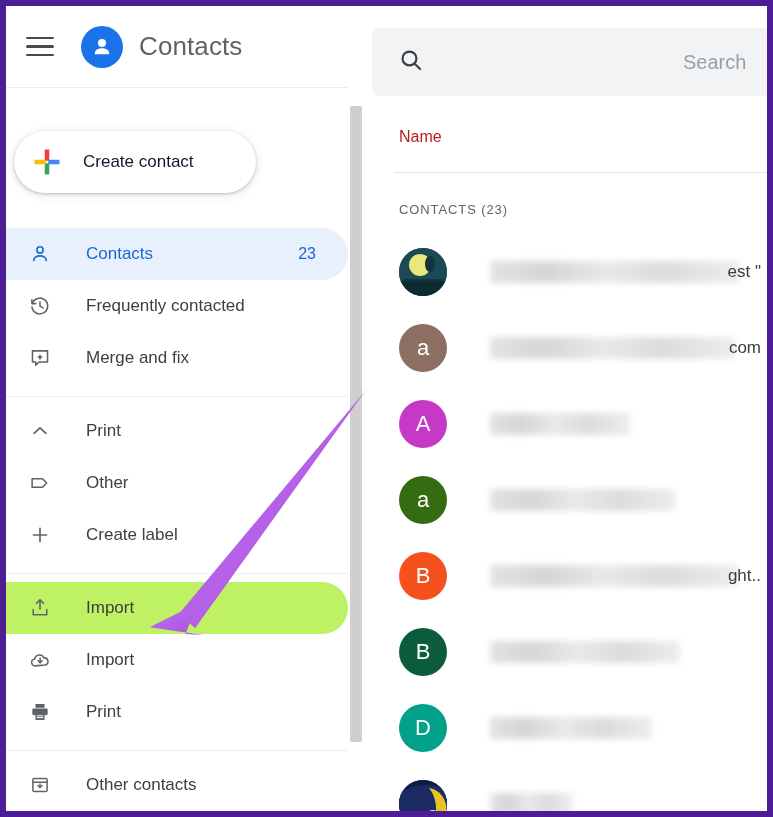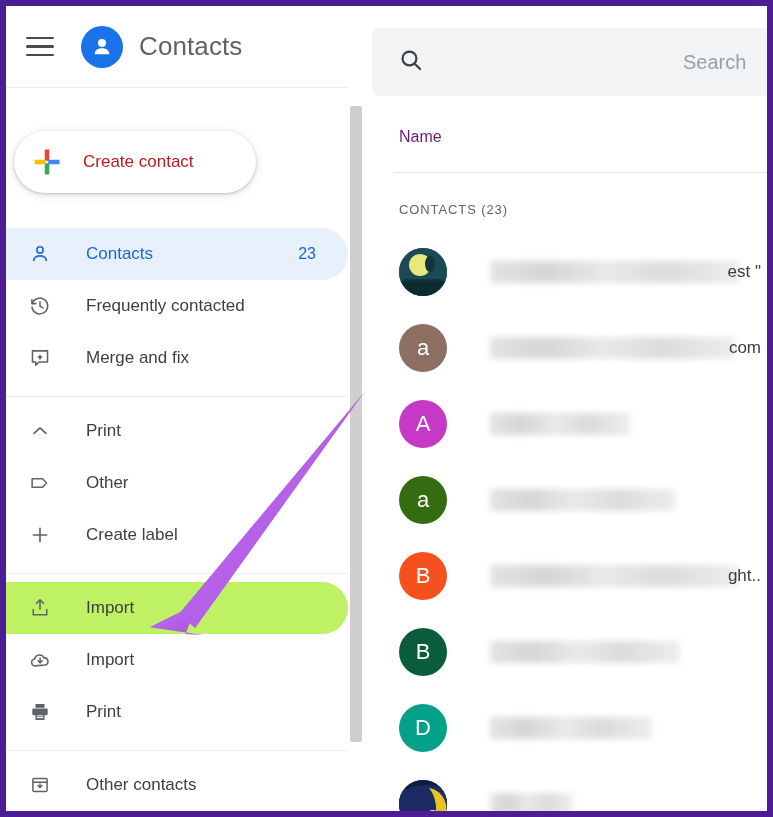--- a/index.html
+++ b/index.html
@@ -94,21 +94,21 @@
     align-items: center;
     padding: 0 26px 0 18px;
     background: #ffffff;
     border-radius: 31px;
     box-shadow: 0 1px 3px rgba(60,64,67,.28), 0 2px 8px 1px rgba(60,64,67,.12);
     cursor: pointer;
   }
   .gplus { width: 30px; height: 30px; flex: none; }
   .create-btn-label {
     font-size: 17px;
-    color: #b91c1c;
+    color: #0f172a;
     margin-left: 21px;
     white-space: nowrap;
   }
 
   
   .nav { position: absolute; top: 222px; left: 0; width: 358px; }
 
   .nav-group { padding-bottom: 4px; }
   .nav-divider {
     height: 1px;
@@ -194,21 +194,21 @@
     width: 70%;
     text-align: right;
   }
   .search-input::placeholder { color: #9aa0a6; }
 
   .col-head {
     position: absolute;
     top: 122px;
     left: 35px;
     font-size: 16px;
-    color: #701a75;
+    color: #b91c1c;
   }
   .head-rule {
     position: absolute;
     top: 166px;
     left: 30px;
     right: 0;
     height: 1px;
     background: #e4e4e4;
   }
 

